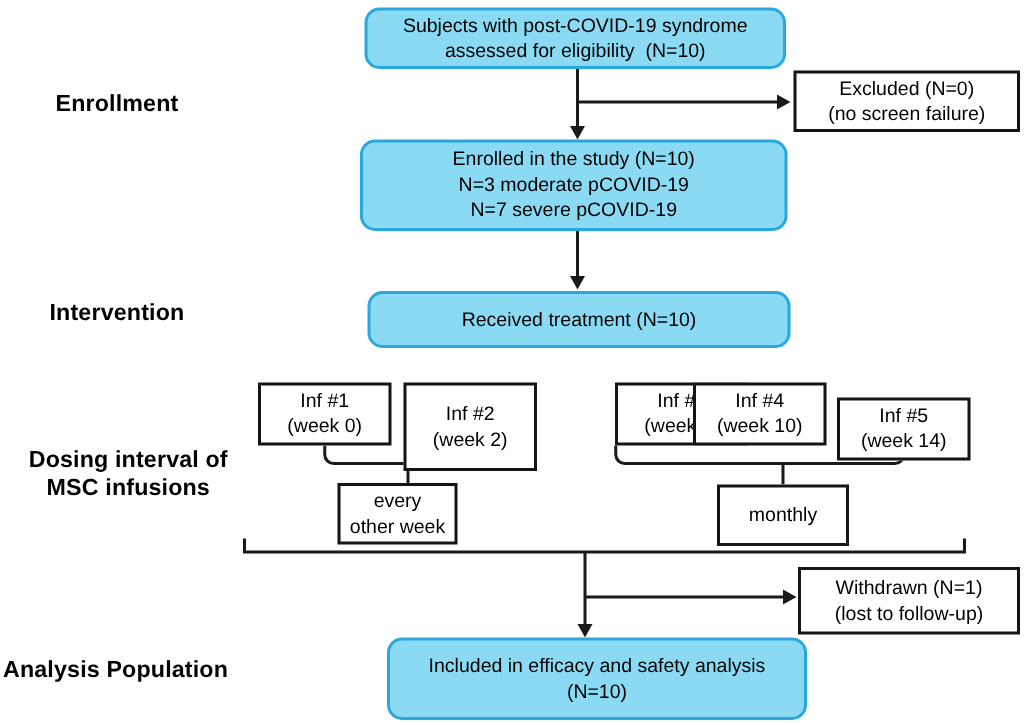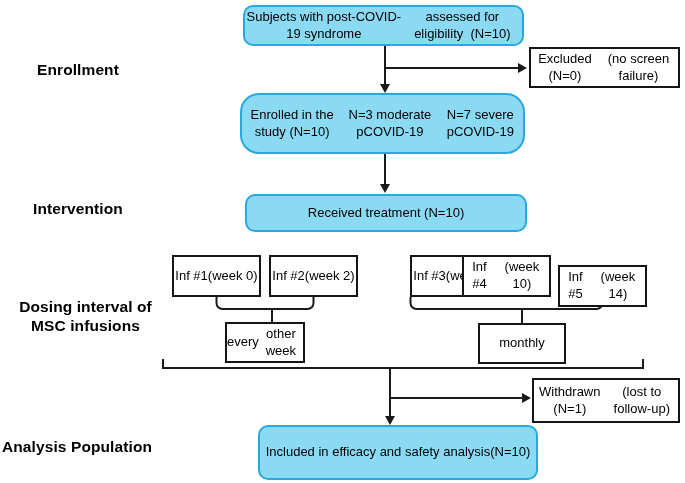--- a/index.html
+++ b/index.html
@@ -3,21 +3,21 @@
 <meta charset="utf-8">
 <style>
   html,body{margin:0;padding:0;background:#ffffff;}
   .canvas{
     position:relative;width:685px;height:483px;background:#ffffff;
     font-family:"Liberation Sans","DejaVu Sans",sans-serif;color:#000;
     overflow:hidden;
   }
   .lines-layer{position:absolute;left:0;top:0;width:685px;height:483px;pointer-events:none;}
   .box{
-    position:absolute;display:flex;flex-direction:row;justify-content:center;align-items:center;
+    position:absolute;display:flex;flex-direction:column;justify-content:center;align-items:center;
     text-align:center;font-size:13px;line-height:1.3;box-sizing:border-box;z-index:2;
   }
   .box span{white-space:pre-wrap;}
   .hl{background:#8bdaf4;border:2.5px solid #29a8de;border-radius:10px;}
   .wh{background:#ffffff;border:2px solid #151515;}
   .stage{
     position:absolute;font-weight:bold;font-size:15.5px;line-height:1.22;z-index:2;
     letter-spacing:0.1px;
   }
   svg path, svg polyline{fill:none;stroke:#1a1a1a;stroke-width:2;}
@@ -67,35 +67,35 @@
   <div class="box hl" style="left: 243px; top: 5px; width: 281px; height: 41px; background: rgb(139, 218, 244); border-color: rgb(41, 168, 222);">
     <span>Subjects with post-COVID-19 syndrome</span>
     <span>assessed for eligibility  (N=10)</span>
   </div>
 
   <div class="box wh" style="left:529px;top:47px;width:151px;height:41px;">
     <span>Excluded (N=0)</span>
     <span>(no screen failure)</span>
   </div>
 
-  <div class="box hl" style="left: 240px; top: 93px; width: 285px; height: 61px; background: rgb(139, 218, 244); border-color: rgb(41, 168, 222); border-radius: 19px;">
+  <div class="box hl" style="left: 240px; top: 93px; width: 285px; height: 61px; background: rgb(139, 218, 244); border-color: rgb(41, 168, 222);">
     <span>Enrolled in the study (N=10)</span>
     <span>N=3 moderate pCOVID-19</span>
     <span>N=7 severe pCOVID-19</span>
   </div>
 
   <div class="box hl" style="left: 245px; top: 194px; width: 282px; height: 38px; background: rgb(139, 218, 244); border-color: rgb(41, 168, 222);">
     <span>Received treatment (N=10)</span>
   </div>
 
   <div class="box wh" style="left:172px;top:255px;width:89px;height:42px;">
     <span>Inf #1</span>
     <span>(week 0)</span>
   </div>
-  <div class="box wh" style="left:269px;top:255px;width:89px;height:42px;">
+  <div class="box wh" style="left:269px;top:255px;width:89px;height:59px;">
     <span>Inf #2</span>
     <span>(week 2)</span>
   </div>
   <div class="box wh" style="left:366px;top:255px;width:89px;height:42px;margin-left:44px;">
     <span>Inf #3</span>
     <span>(week 6)</span>
   </div>
   <div class="box wh" style="left:462px;top:255px;width:89px;height:42px;">
     <span>Inf #4</span>
     <span>(week 10)</span>

